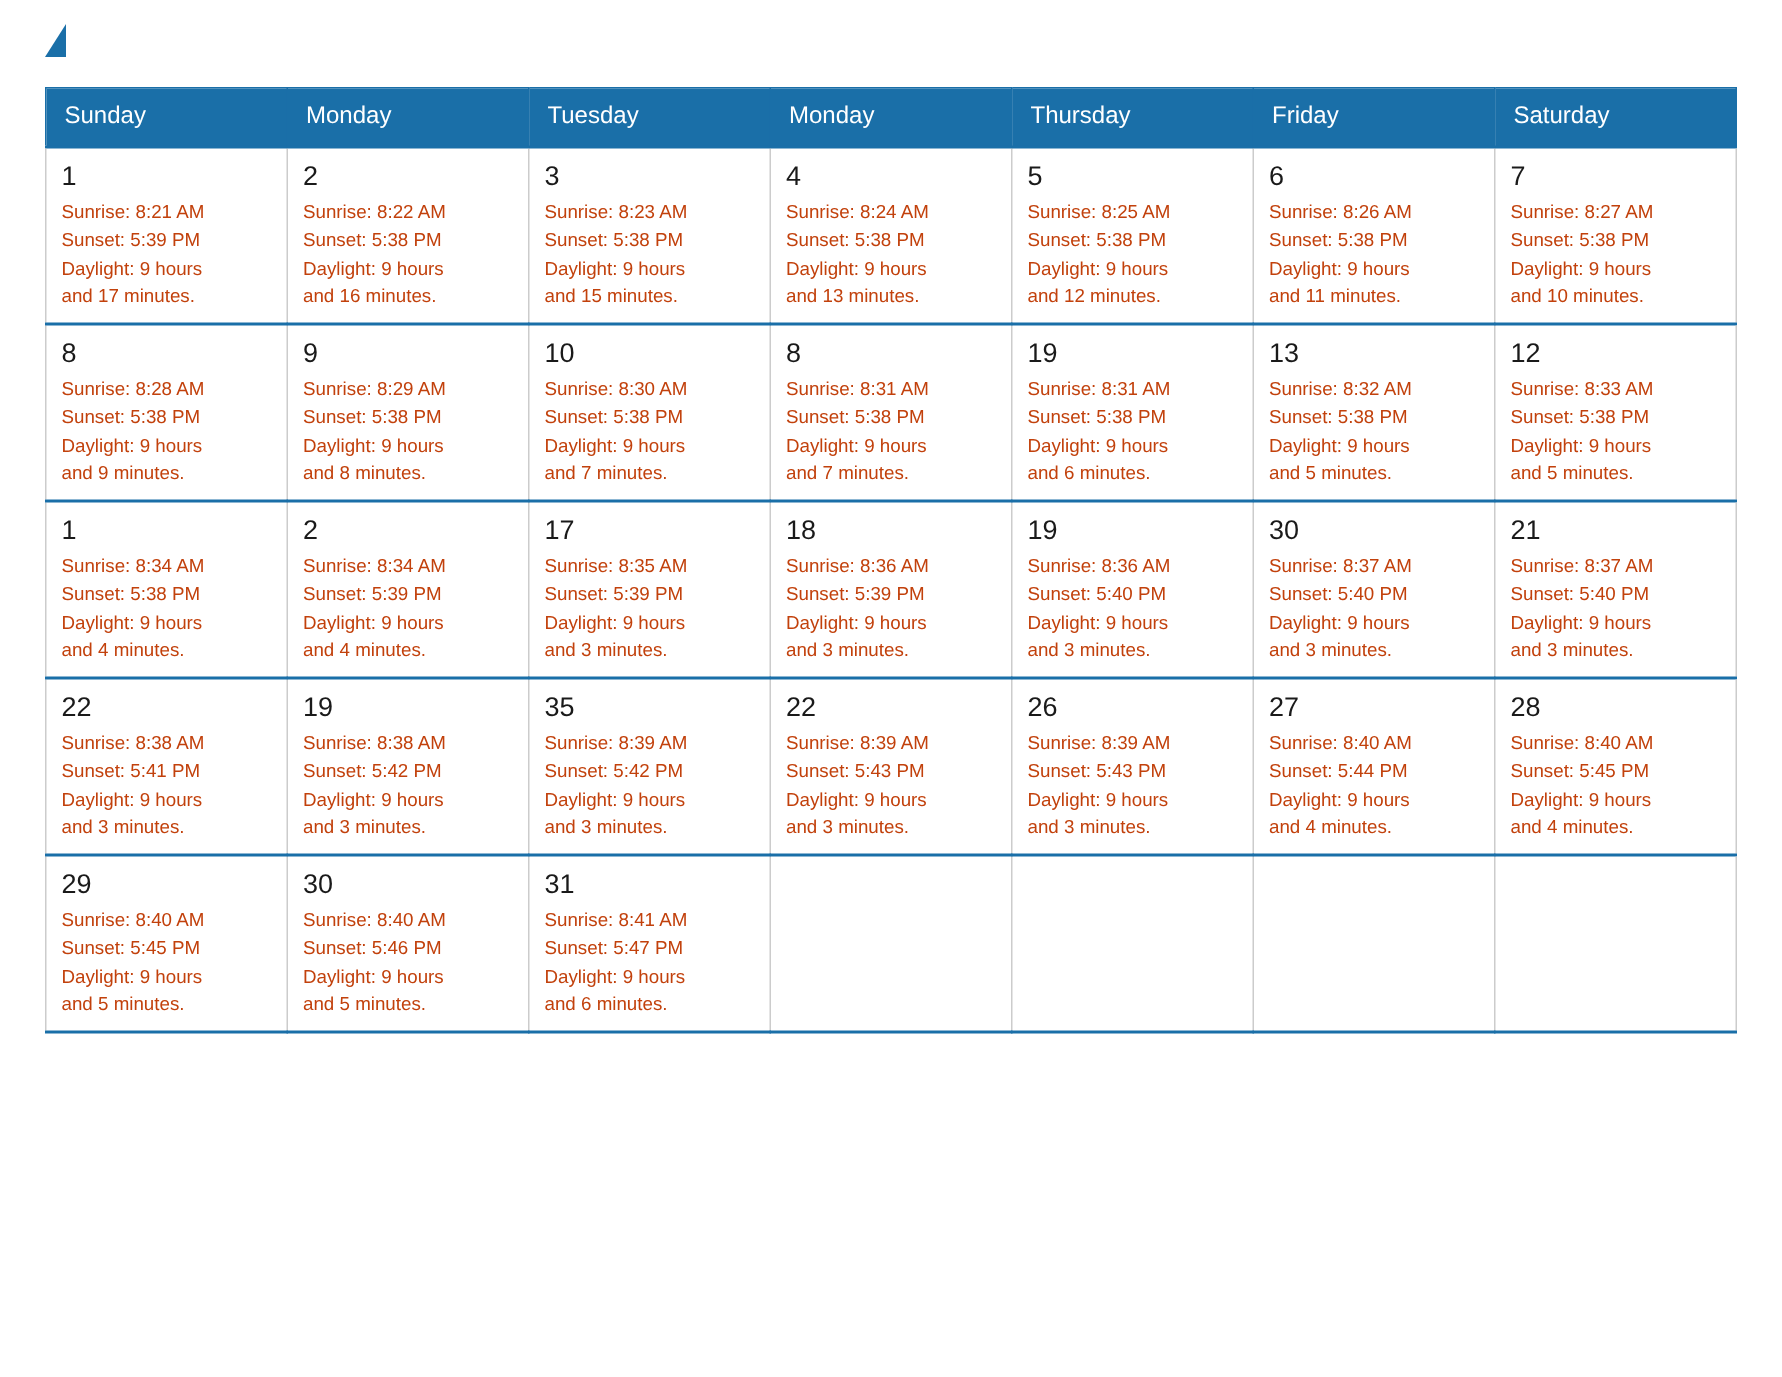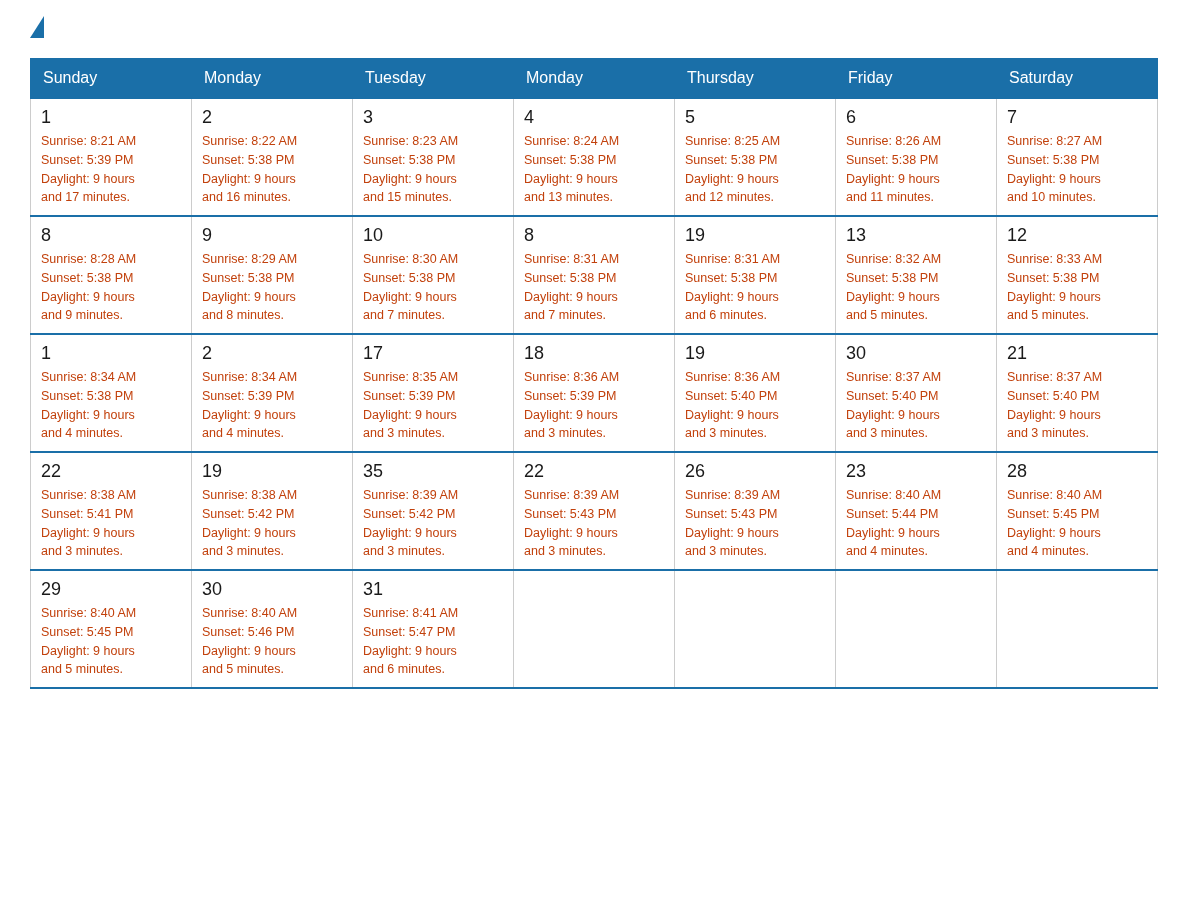--- a/index.html
+++ b/index.html
@@ -232,21 +232,21 @@
         </td>
         <td>
           <span class="day-num">22</span>
           <div class="day-info">Sunrise: 8:39 AM<br>Sunset: 5:43 PM<br>Daylight: 9 hours<br>and 3 minutes.</div>
         </td>
         <td>
           <span class="day-num">26</span>
           <div class="day-info">Sunrise: 8:39 AM<br>Sunset: 5:43 PM<br>Daylight: 9 hours<br>and 3 minutes.</div>
         </td>
         <td>
-          <span class="day-num">23</span>
+          <span class="day-num">27</span>
           <div class="day-info">Sunrise: 8:40 AM<br>Sunset: 5:44 PM<br>Daylight: 9 hours<br>and 4 minutes.</div>
         </td>
         <td>
           <span class="day-num">28</span>
           <div class="day-info">Sunrise: 8:40 AM<br>Sunset: 5:45 PM<br>Daylight: 9 hours<br>and 4 minutes.</div>
         </td>
       </tr>
       <tr>
         <td>
           <span class="day-num">29</span>

